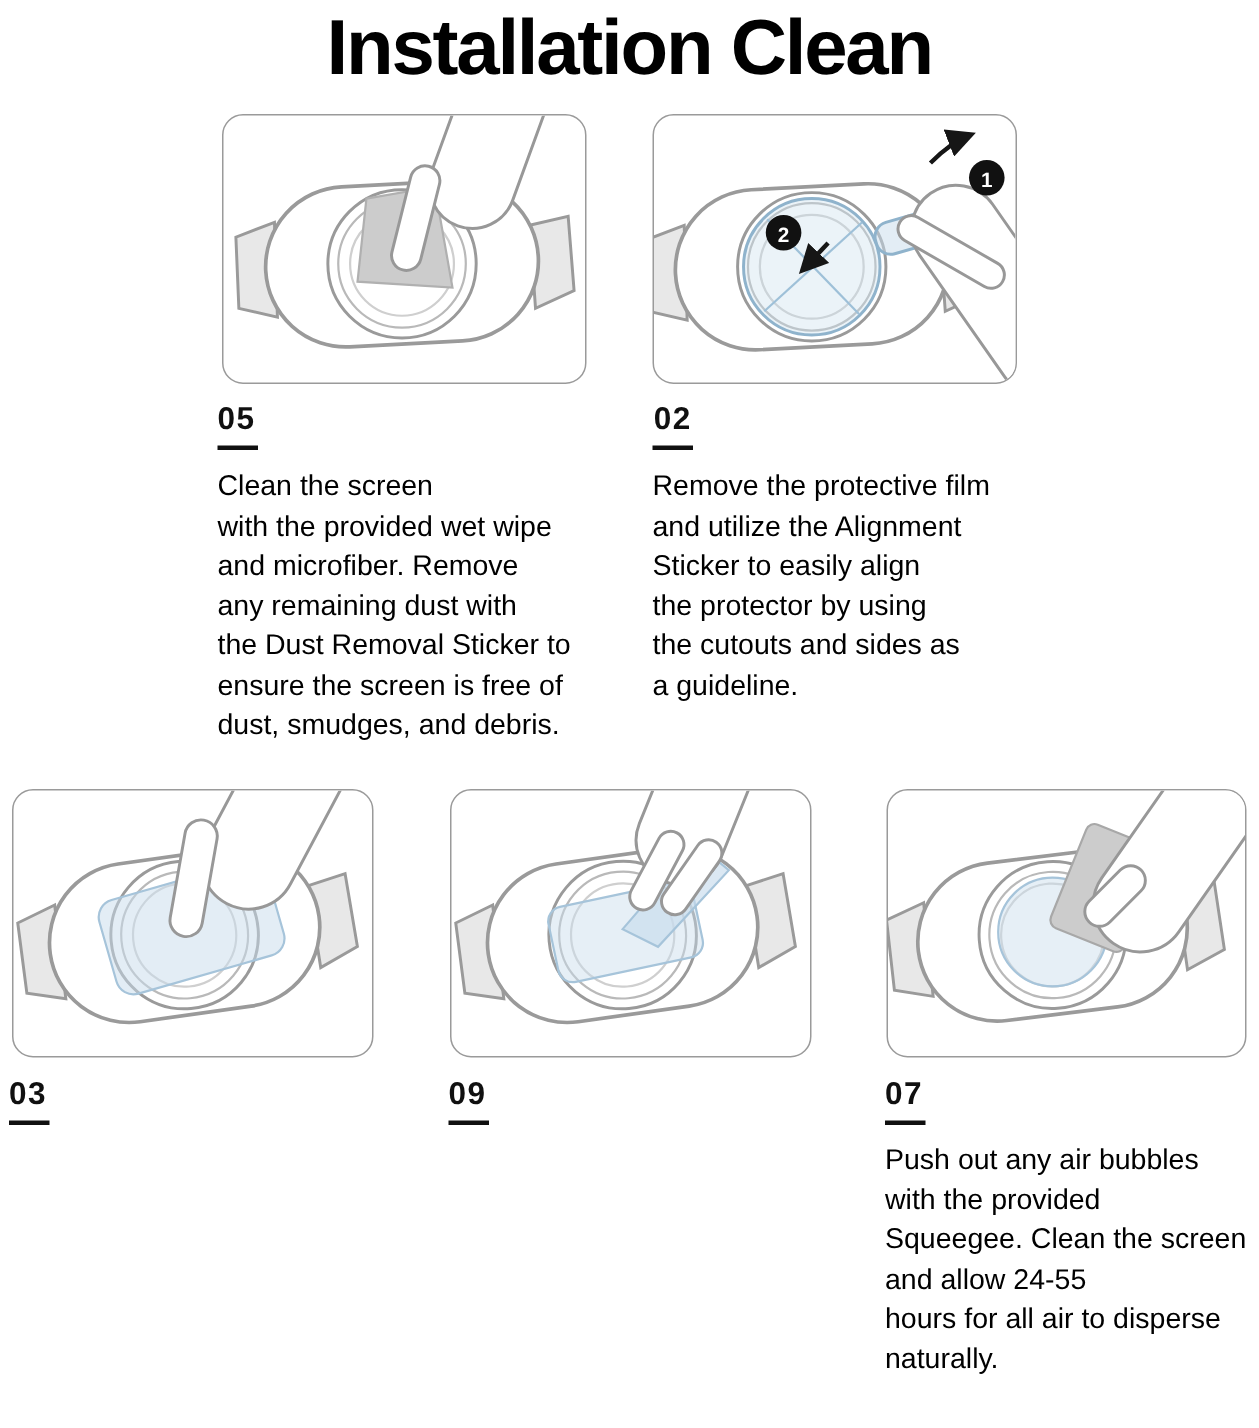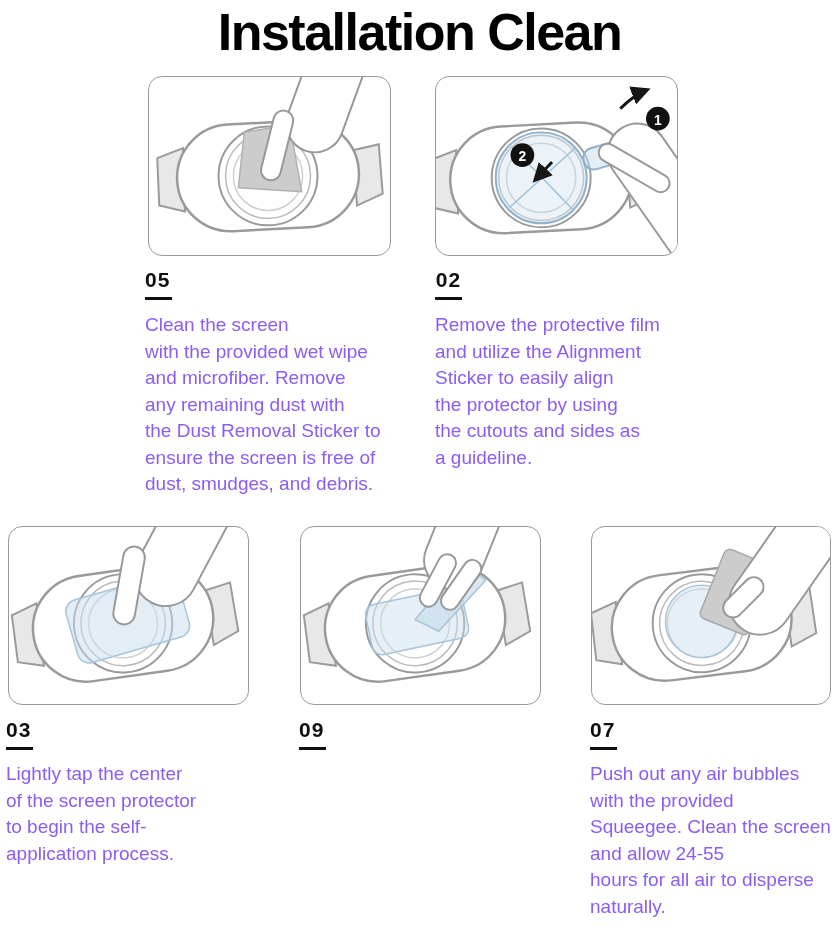--- a/index.html
+++ b/index.html
@@ -16,21 +16,21 @@
   .panel {
     position:absolute; border:1.6px solid #9a9a9a; border-radius:14px;
     background:#fff; overflow:hidden;
   }
   .panel svg { display:block; width:100%; height:100%; }
   .skin { fill:#ffffff; stroke:#989898; stroke-width:2; }
   .step-label { position:absolute; font-size:21px; font-weight:700; color:#101010; letter-spacing:1px; }
   .rule { width:27px; height:3px; background:#101010; margin-top:5px; }
   .step-text {
     position:absolute; font-size:19px; line-height:26.5px;
-    white-space:pre-line; color:#8b5cf6;
+    white-space:pre-line; color:#000000;
   }
   .badge-num {
     fill:#ffffff; font-family:"Liberation Sans", sans-serif;
     font-size:14px; font-weight:700; text-anchor:middle; dominant-baseline:central;
   }
   .film-line { stroke:#9ec0d8; stroke-width:1.5; }
   .arrow { fill:none; stroke:#161616; stroke-width:3; }
 </style>
 </head>
 <body>
@@ -132,24 +132,20 @@
       <rect x="-27" y="-38" width="54" height="76" rx="6" transform="translate(148,66) rotate(22)" stroke="#a8a8a8" stroke-width="1.5" fill="#cccccc"></rect>
       <rect class="skin" x="-32" y="-80" width="64" height="170" rx="32" transform="translate(205,30) rotate(35)"></rect>
       <rect class="skin" x="-10" y="-6" width="20" height="50" rx="10" transform="translate(168,58) rotate(45)"></rect>
     </svg>
   </div>
 
   <div class="step-label" style="left:6px; top:718px;">
     <span>03</span>
     <div class="rule"></div>
   </div>
-  <div class="step-text" style="left:6px; top:761px;">Lightly tap the center
-of the screen protector
-to begin the self-
-application process.</div>
 
   <div class="step-label" style="left:299px; top:718px;">
     <span>09</span>
     <div class="rule"></div>
   </div>
 
   <div class="step-label" style="left:590px; top:718px;">
     <span>07</span>
     <div class="rule"></div>
   </div>

